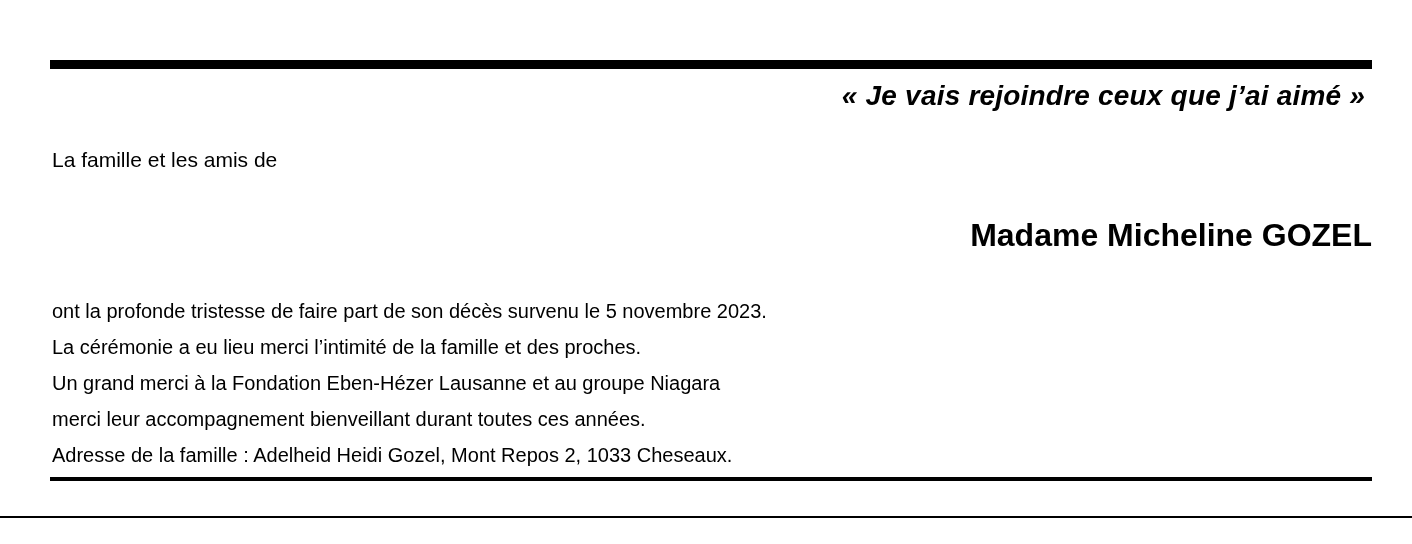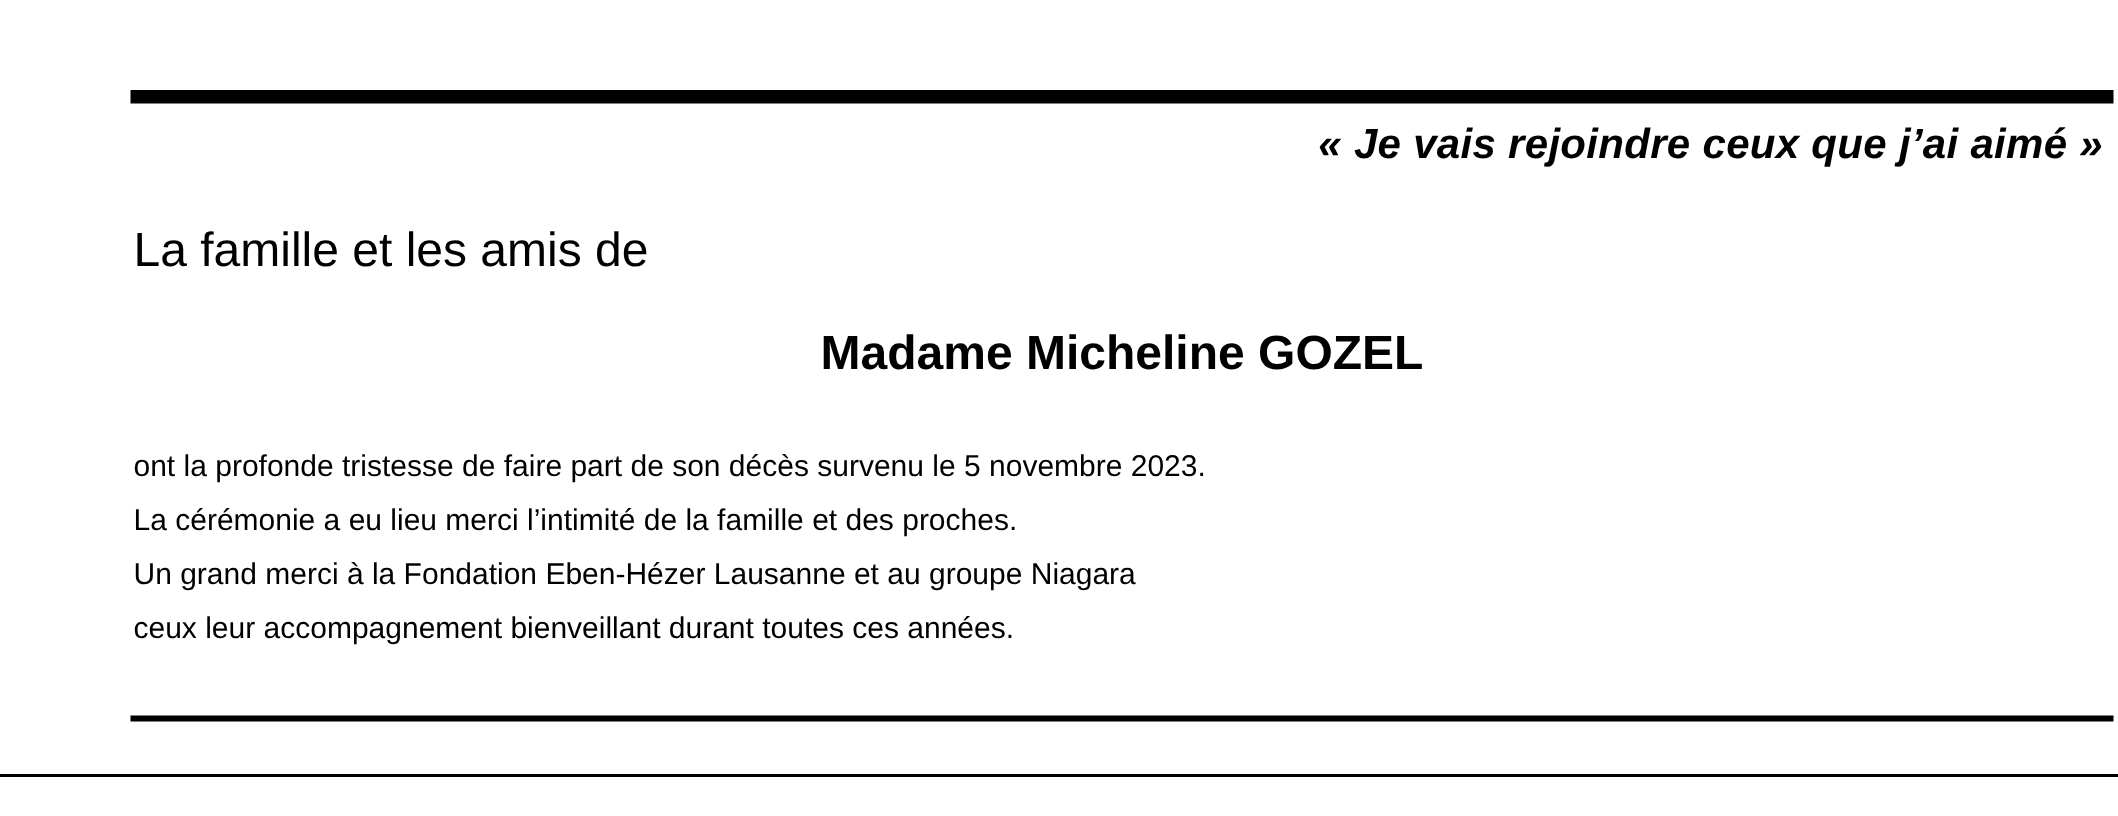--- a/index.html
+++ b/index.html
@@ -13,21 +13,20 @@
     font-family: "Liberation Sans", sans-serif;
     color: #000000;
     overflow: hidden;
   }
   .notice {
     position: absolute;
     left: 50px;
     top: 0;
     width: 1322px;
     height: 544px;
-    margin-left: 37px;
   }
   .rule-top {
     position: absolute;
     left: 0;
     top: 60px;
     width: 1322px;
     height: 9px;
     background: #000000;
   }
   .quote {
@@ -39,28 +38,28 @@
     font-style: italic;
     font-weight: bold;
     font-size: 28px;
     letter-spacing: 0.2px;
     white-space: nowrap;
   }
   .intro {
     position: absolute;
     left: 2px;
     top: 148px;
-    font-size: 32px;
+    font-size: 21px;
   }
   .name {
     position: absolute;
     left: 0;
     top: 217px;
     width: 1322px;
-    text-align: center;
+    text-align: right;
     font-weight: bold;
     font-size: 32px;
   }
   .body-text {
     position: absolute;
     left: 2px;
     top: 293px;
     width: 1320px;
     font-size: 20px;
     line-height: 36px;
@@ -95,19 +94,20 @@
   <div class="quote">« Je vais rejoindre ceux que j’ai aimé »</div>
 
   <div class="intro">La famille et les amis de</div>
 
   <div class="name">Madame Micheline GOZEL</div>
 
   <div class="body-text">
     <div class="line">ont la profonde tristesse de faire part de son décès survenu le 5 novembre 2023.</div>
     <div class="line">La cérémonie a eu lieu merci l’intimité de la famille et des proches.</div>
     <div class="line">Un grand merci à la Fondation Eben-Hézer Lausanne et au groupe Niagara</div>
-    <div class="line">ceux leur accompagnement bienveillant durant toutes ces années.</div>
+    <div class="line">merci leur accompagnement bienveillant durant toutes ces années.</div>
+    <div class="line">Adresse de la famille : Adelheid Heidi Gozel, Mont Repos 2, 1033 Cheseaux.</div>
   </div>
 
   <div class="rule-bottom"></div>
 </div>
 
 <div class="rule-page-bottom"></div>
 
 </body></html>

